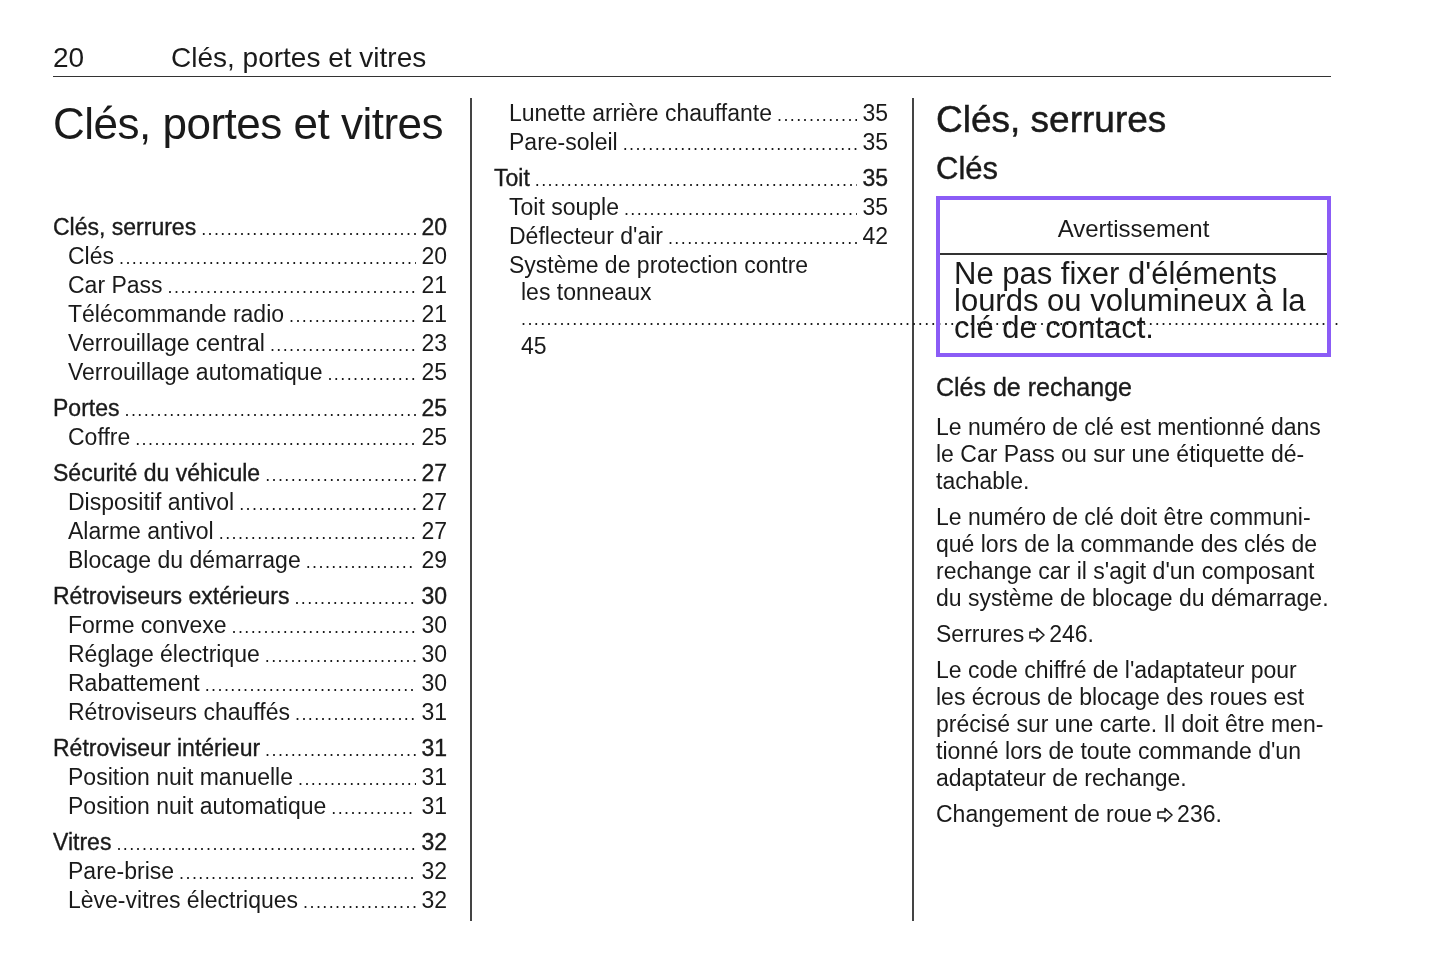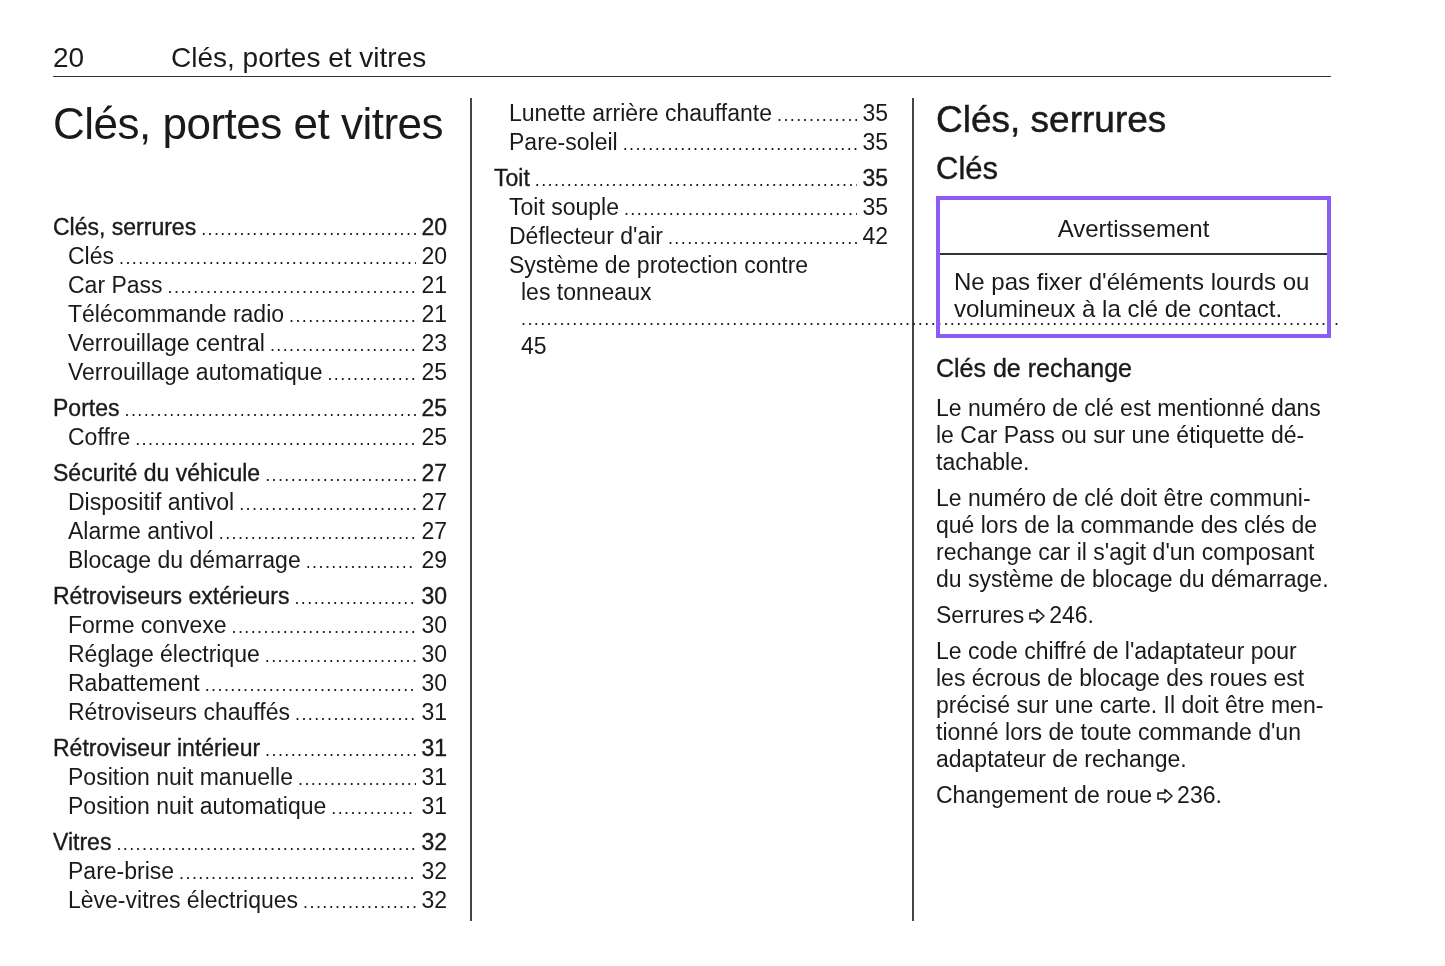--- a/index.html
+++ b/index.html
@@ -99,23 +99,23 @@
       border: 4px solid #8b5cf6;
       margin: 0 0 16px 0;
     }
     .warning-box .wb-head {
       text-align: center;
       font-size: 24px;
       padding: 15px 0 10px 0;
       border-bottom: 2px solid #333;
     }
     .warning-box .wb-body {
-      font-size: 24px;
+      font-size: 31px;
       line-height: 27px;
-      padding: 13px 14px 12px 14px;
+      padding: 5px 14px 12px 14px;
     }
     .h3 {
       font-size: 25px;
       margin: 0 0 12px 0;
       -webkit-text-stroke: 0.35px #1a1a1a;
       font-weight: normal;
     }
     .para {
       font-size: 23px;
       line-height: 27px;

